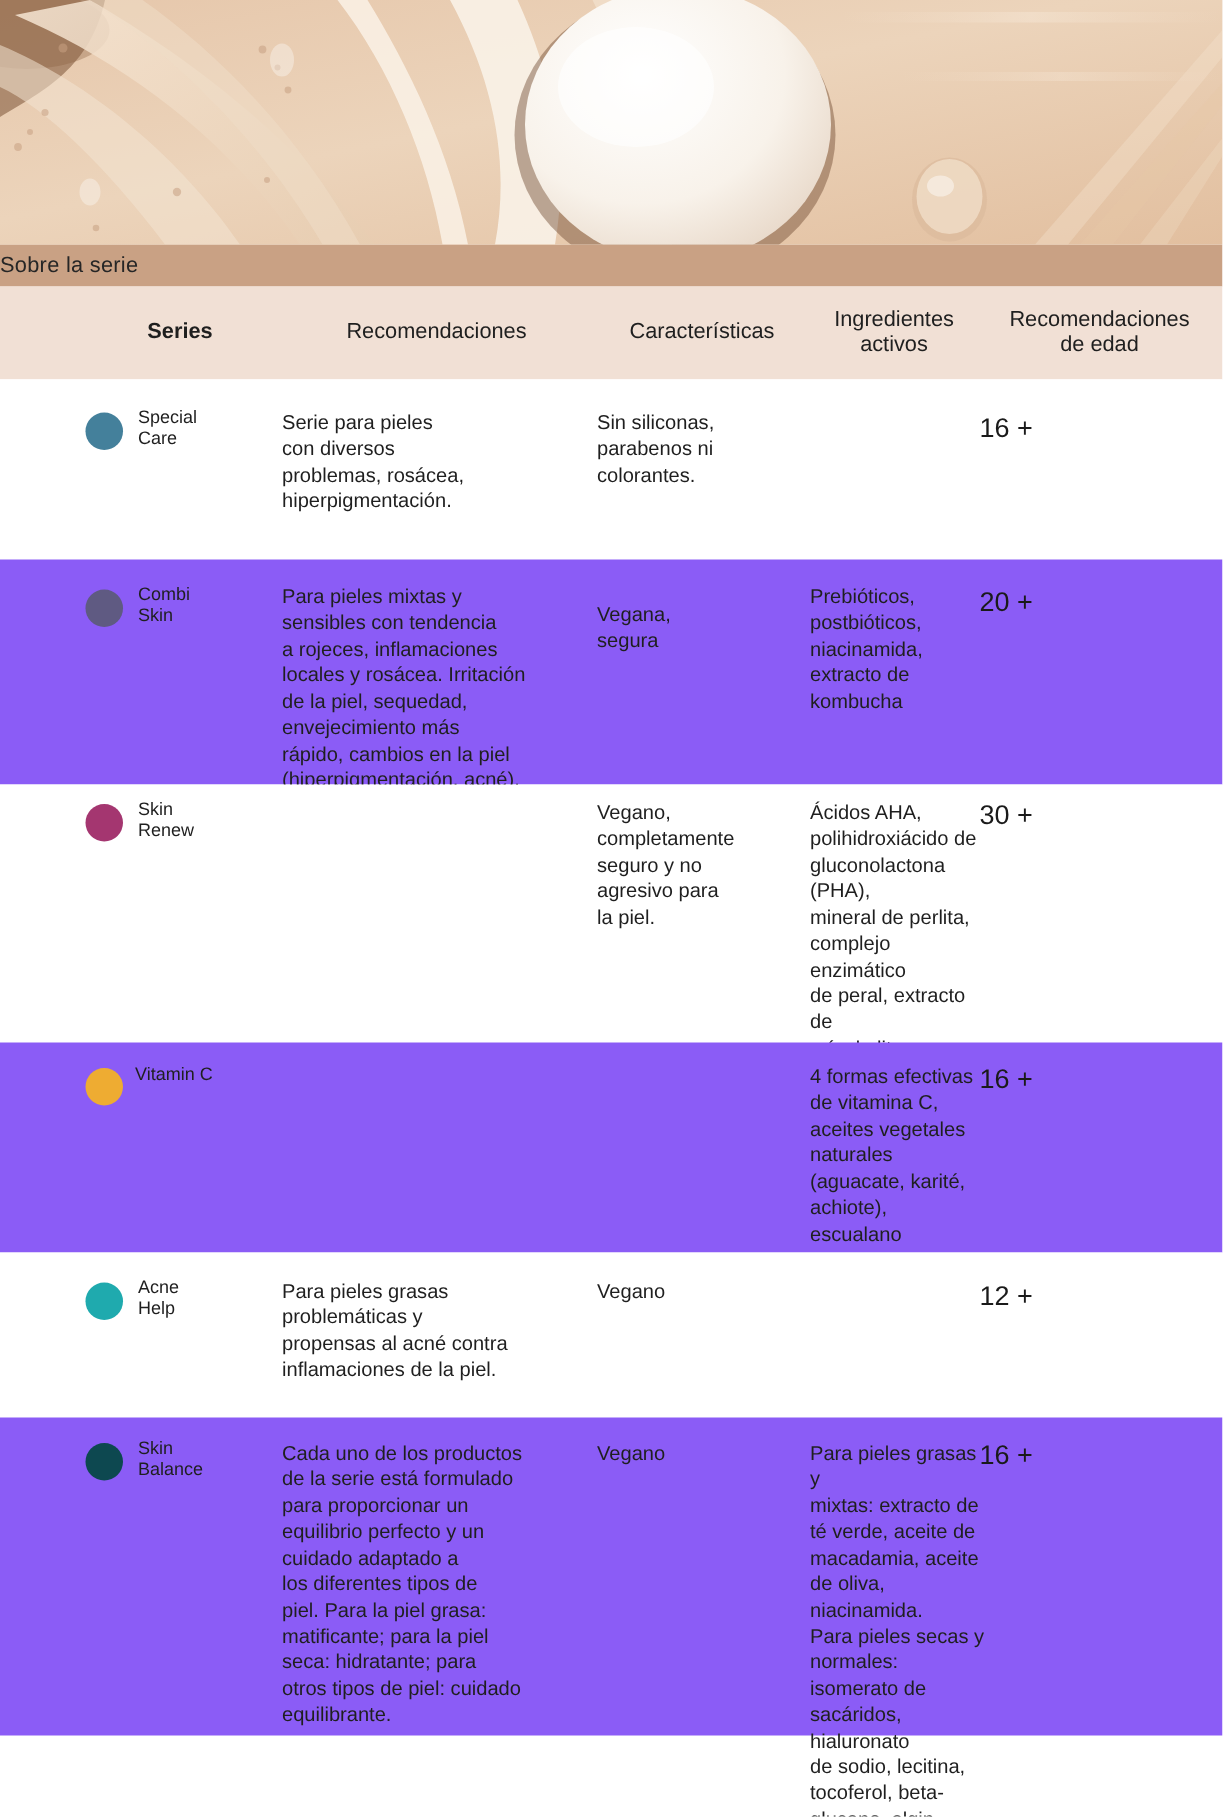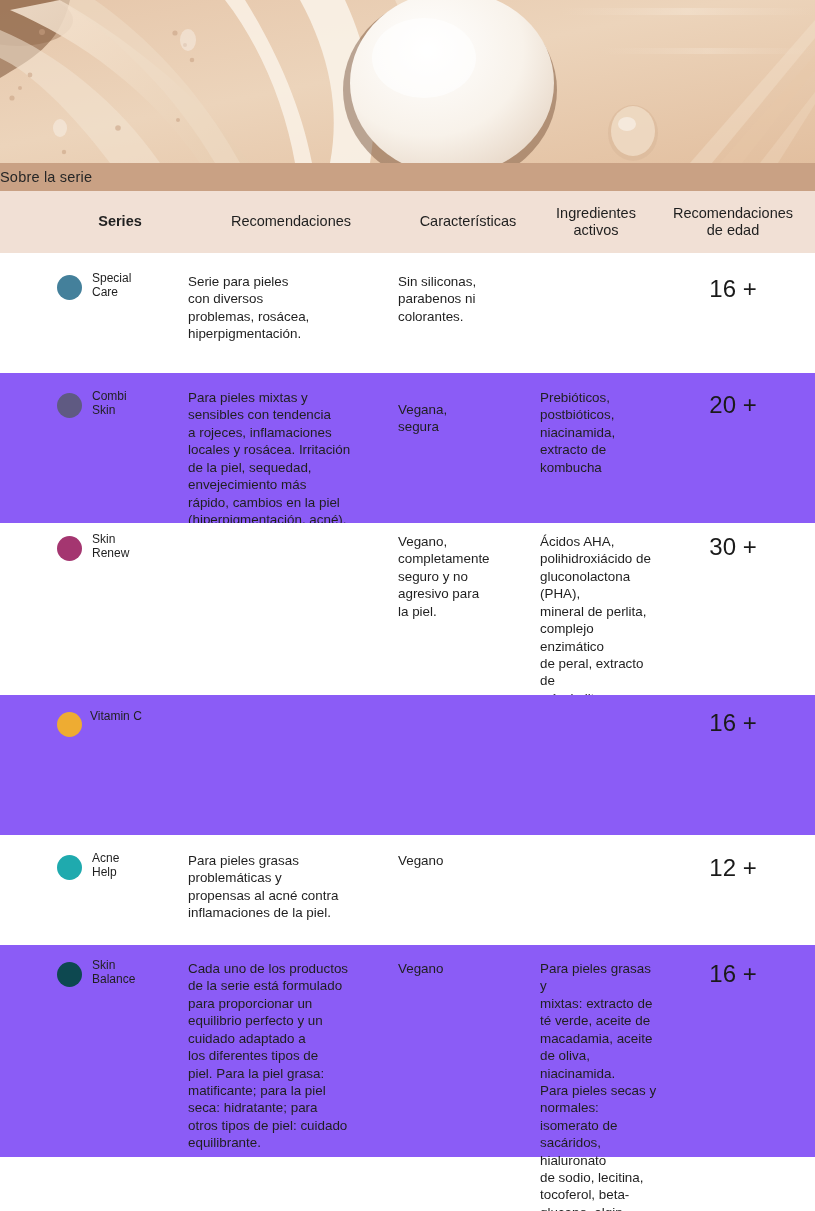--- a/index.html
+++ b/index.html
@@ -88,23 +88,23 @@
   .series-name {
     position: absolute;
     font-size: 12px;
     line-height: 1.20;
     color: #1f1f1f;
     white-space: pre-line;
   }
 
   .age {
     position: absolute;
-    font-size: 24px;
+    font-size: 18px;
     color: #1a1a1a;
-    text-align: center;
+    text-align: left;
     white-space: nowrap;
   }
 </style>
 </head>
 <body>
 
 <div class="hero">
   <svg class="hero-canvas" viewBox="0 0 815 163" preserveAspectRatio="none">
     <defs>
       <linearGradient id="bgGrad" x1="0" y1="0" x2="1" y2="1">
@@ -246,20 +246,26 @@
 complejo enzimático
 de peral, extracto de
 raíz de litospermo</div>
     <div class="age" style="left:653px; top:10px; width:160px;">30 +</div>
   </div>
 
   <div class="row tint" style="height:140px;">
     <span class="dot" style="left:57px; top:17px; background:#eeac32;"></span>
     <span class="series-name" style="left:90px; top:14px; width:100px;">Vitamin C</span>
     <div class="cell" style="left:398px; top:16px; width:138px;"></div>
+    <div class="cell" style="left:540px; top:14px; width:115px;">4 formas efectivas
+de vitamina C,
+aceites vegetales
+naturales
+(aguacate, karité,
+achiote), escualano</div>
     <div class="age" style="left:653px; top:14px; width:160px;">16 +</div>
   </div>
 
   <div class="row plain" style="height:110px;">
     <span class="dot" style="left:57px; top:20px; background:#1faaae;"></span>
     <span class="series-name" style="left:92px; top:16px; width:95px;">Acne
 Help</span>
     <div class="cell" style="left:188px; top:17px; width:208px;">Para pieles grasas
 problemáticas y
 propensas al acné contra

